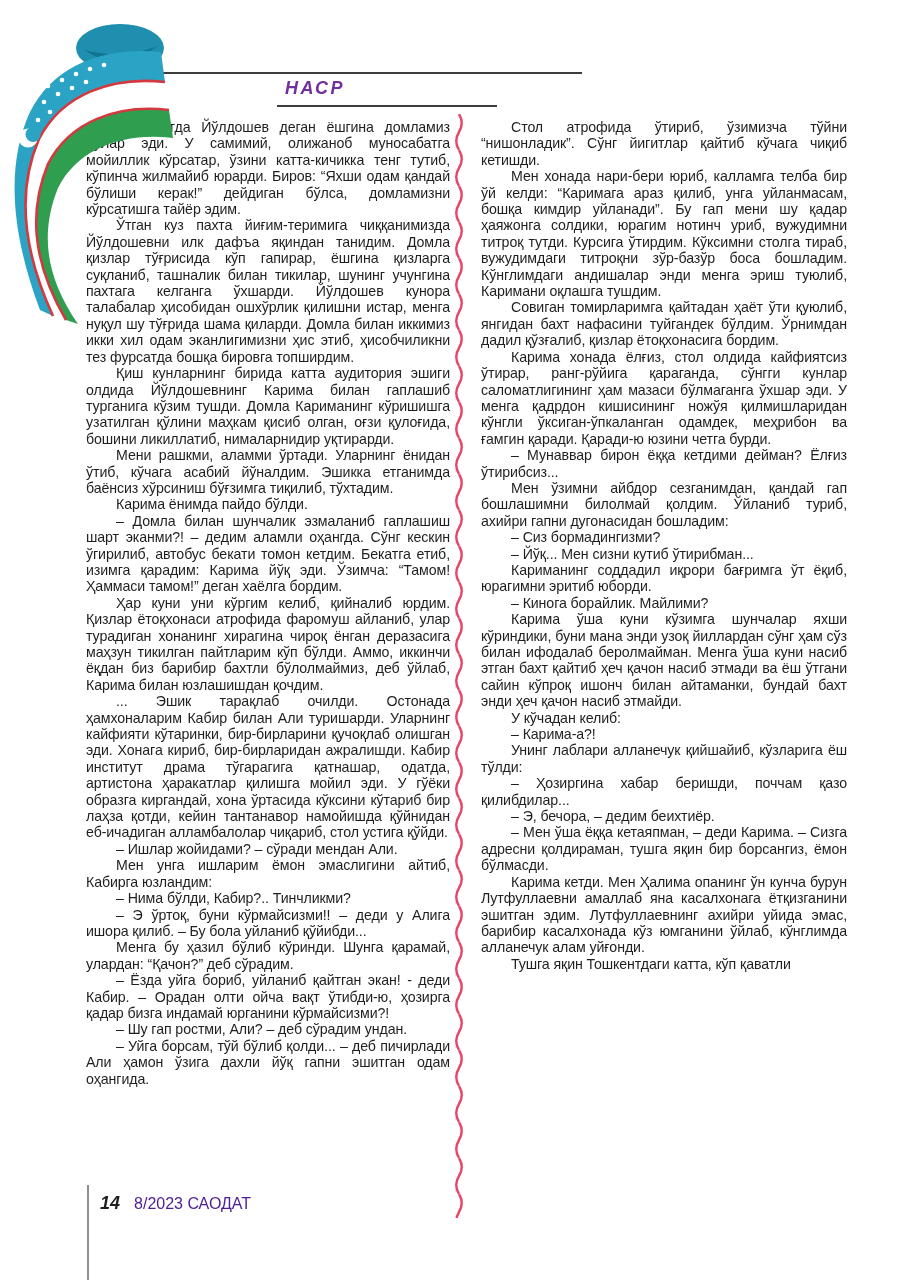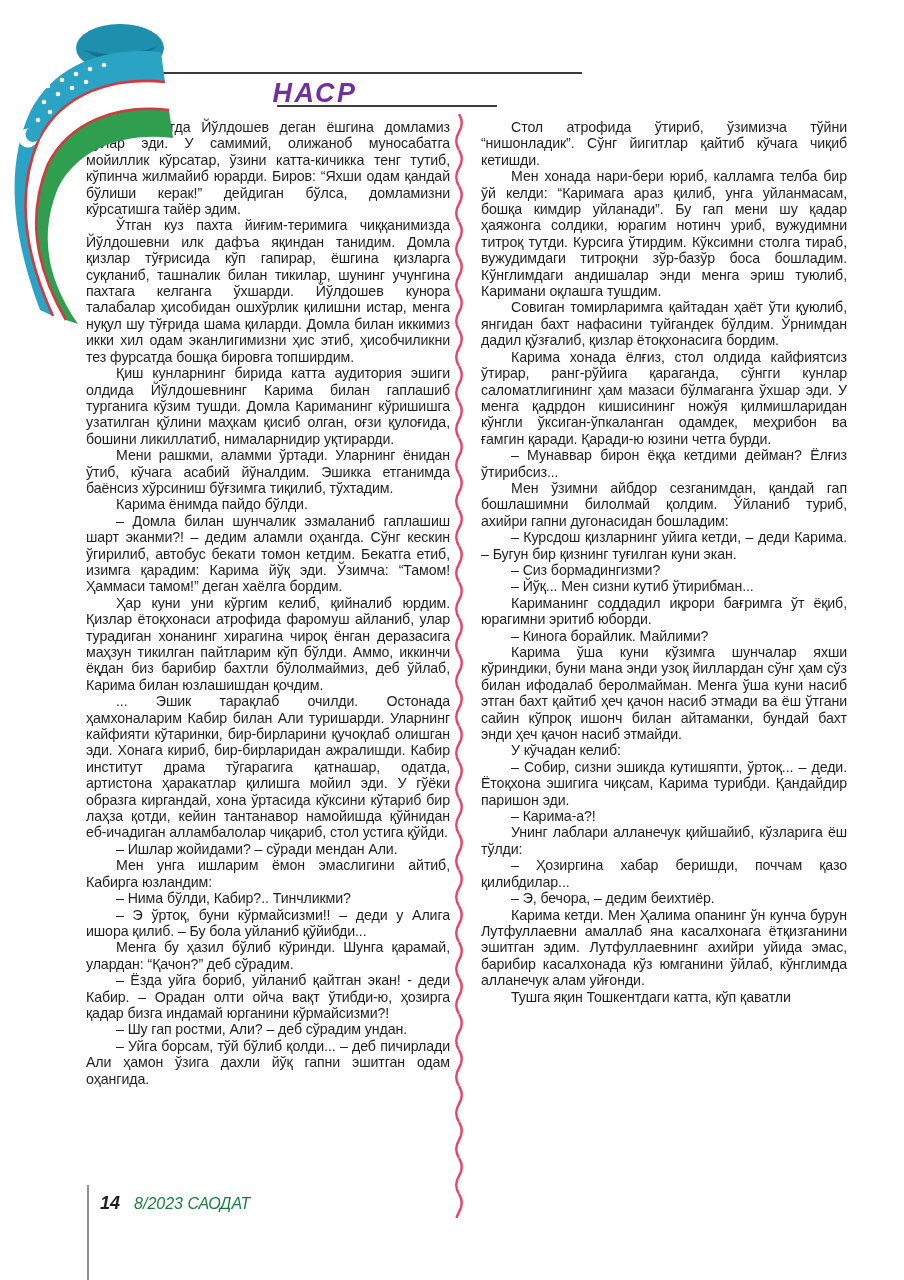--- a/index.html
+++ b/index.html
@@ -8,35 +8,35 @@
     font-family:"Liberation Sans","DejaVu Sans",sans-serif;
     overflow:hidden;
   }
   .page{position:absolute;inset:0;}
   .flag{position:absolute;left:6px;top:20px;width:170px;height:320px;z-index:3;}
   .rule{position:absolute;height:2px;background:#3c3c3c;z-index:1;}
   .rule-top{left:154px;top:72px;width:428px;}
   .rule-bottom{left:277px;top:105px;width:220px;}
   .title{
     position:absolute;left:240px;top:78px;width:150px;text-align:center;
-    font-size:27px;font-weight:bold;font-style:italic;letter-spacing:2.5px;
+    font-size:18px;font-weight:bold;font-style:italic;letter-spacing:2.5px;
     color:#722F9E;z-index:2;
   }
   .col{position:absolute;top:119px;color:#1f1f1f;}
   .col-left{left:86px;width:364px;}
   .col-right{left:481px;width:366px;}
   .para{
     margin:0;text-indent:30px;text-align:justify;
     font-size:14.2px;line-height:16.4px;letter-spacing:-0.1px;
   }
   .divider{position:absolute;left:451px;top:114px;width:16px;height:1104px;}
   .footer-rule{position:absolute;left:87px;top:1185px;width:2px;height:95px;background:#8f8f8f;}
   .footer{position:absolute;left:100px;top:1193px;white-space:nowrap;z-index:2;}
   .pnum{font-size:18px;font-weight:bold;font-style:italic;color:#1f1f1f;}
-  .issue{font-size:16px;font-style:italic;color:#15803d;margin-left:14px;}
+  .issue{font-size:16px;color:#4c1d95;margin-left:14px;}
 </style>
 </head>
 <body>
 
 <div class="page">
 
   <svg class="flag" viewBox="0 0 170 320" xmlns="http://www.w3.org/2000/svg" aria-hidden="true">
 
     <ellipse cx="114" cy="28" rx="44" ry="24" fill="#1E8FAF"></ellipse>
     <path d="M78 30 Q114 54 152 26 Q115 40 78 30 Z" opacity="0.9" fill="#11708E"></path>
@@ -100,32 +100,31 @@
     <rect width="16" height="1104" fill="url(#wavepat)"></rect>
   </svg>
 
   <div class="col col-right">
       <p class="para">Стол атрофида ўтириб, ўзимизча тўйни “нишонладик”. Сўнг йигитлар қайтиб кўчага чиқиб кетишди.</p>
       <p class="para">Мен хонада нари-бери юриб, калламга телба бир ўй келди: “Каримага араз қилиб, унга уйланмасам, бошқа кимдир уйланади”. Бу гап мени шу қадар ҳаяжонга солдики, юрагим нотинч уриб, вужудимни титроқ тутди. Курсига ўтирдим. Кўксимни столга тираб, вужудимдаги титроқни зўр-базўр боса бошладим. Кўнглимдаги андишалар энди менга эриш туюлиб, Каримани оқлашга тушдим.</p>
       <p class="para">Совиган томирларимга қайтадан ҳаёт ўти қуюлиб, янгидан бахт нафасини туйгандек бўлдим. Ўрнимдан дадил қўзғалиб, қизлар ётоқхонасига бордим.</p>
       <p class="para">Карима хонада ёлғиз, стол олдида кайфиятсиз ўтирар, ранг-рўйига қараганда, сўнгги кунлар саломатлигининг ҳам мазаси бўлмаганга ўхшар эди. У менга қадрдон кишисининг ножўя қилмишларидан кўнгли ўксиган-ўпкаланган одамдек, меҳрибон ва ғамгин қаради. Қаради-ю юзини четга бурди.</p>
       <p class="para">– Мунаввар бирон ёққа кетдими дейман? Ёлғиз ўтирибсиз...</p>
       <p class="para">Мен ўзимни айбдор сезганимдан, қандай гап бошлашимни билолмай қолдим. Ўйланиб туриб, ахийри гапни дугонасидан бошладим:</p>
-      <p class="para">– Курсдош қизларнинг уйига кетди, – деди Карима. – Бугун бир қизнинг туғилган куни экан.</p>
       <p class="para">– Сиз бормадингизми?</p>
       <p class="para">– Йўқ... Мен сизни кутиб ўтирибман...</p>
       <p class="para">Кариманинг соддадил иқрори бағримга ўт ёқиб, юрагимни эритиб юборди.</p>
       <p class="para">– Кинога борайлик. Майлими?</p>
       <p class="para">Карима ўша куни кўзимга шунчалар яхши кўриндики, буни мана энди узоқ йиллардан сўнг ҳам сўз билан ифодалаб беролмайман. Менга ўша куни насиб этган бахт қайтиб ҳеч қачон насиб этмади ва ёш ўтгани сайин кўпроқ ишонч билан айтаманки, бундай бахт энди ҳеч қачон насиб этмайди.</p>
       <p class="para">У кўчадан келиб:</p>
-      <p class="para">– Собир, сизни эшикда кутишяпти, ўртоқ... – деди. Ётоқхона эшигига чиқсам, Карима турибди. Қандайдир паришон эди.</p>
       <p class="para">– Карима-а?!</p>
       <p class="para">Унинг лаблари алланечук қийшайиб, кўзларига ёш тўлди:</p>
       <p class="para">– Ҳозиргина хабар беришди, поччам қазо қилибдилар...</p>
       <p class="para">– Э, бечора, – дедим беихтиёр.</p>
+      <p class="para">– Мен ўша ёққа кетаяпман, – деди Карима. – Сизга адресни қолдираман, тушга яқин бир борсангиз, ёмон бўлмасди.</p>
       <p class="para">Карима кетди. Мен Ҳалима опанинг ўн кунча бурун Лутфуллаевни амаллаб яна касалхонага ётқизганини эшитган эдим. Лутфуллаевнинг ахийри уйида эмас, барибир касалхонада кўз юмганини ўйлаб, кўнглимда алланечук алам уйғонди.</p>
       <p class="para">Тушга яқин Тошкентдаги катта, кўп қаватли</p>
     </div>
 
   <div class="footer-rule" style="background: rgb(143, 143, 143);"></div>
   <div class="footer">
     <span class="pnum">14</span><span class="issue">8/2023 САОДАТ</span>
   </div>
 
 </div>

